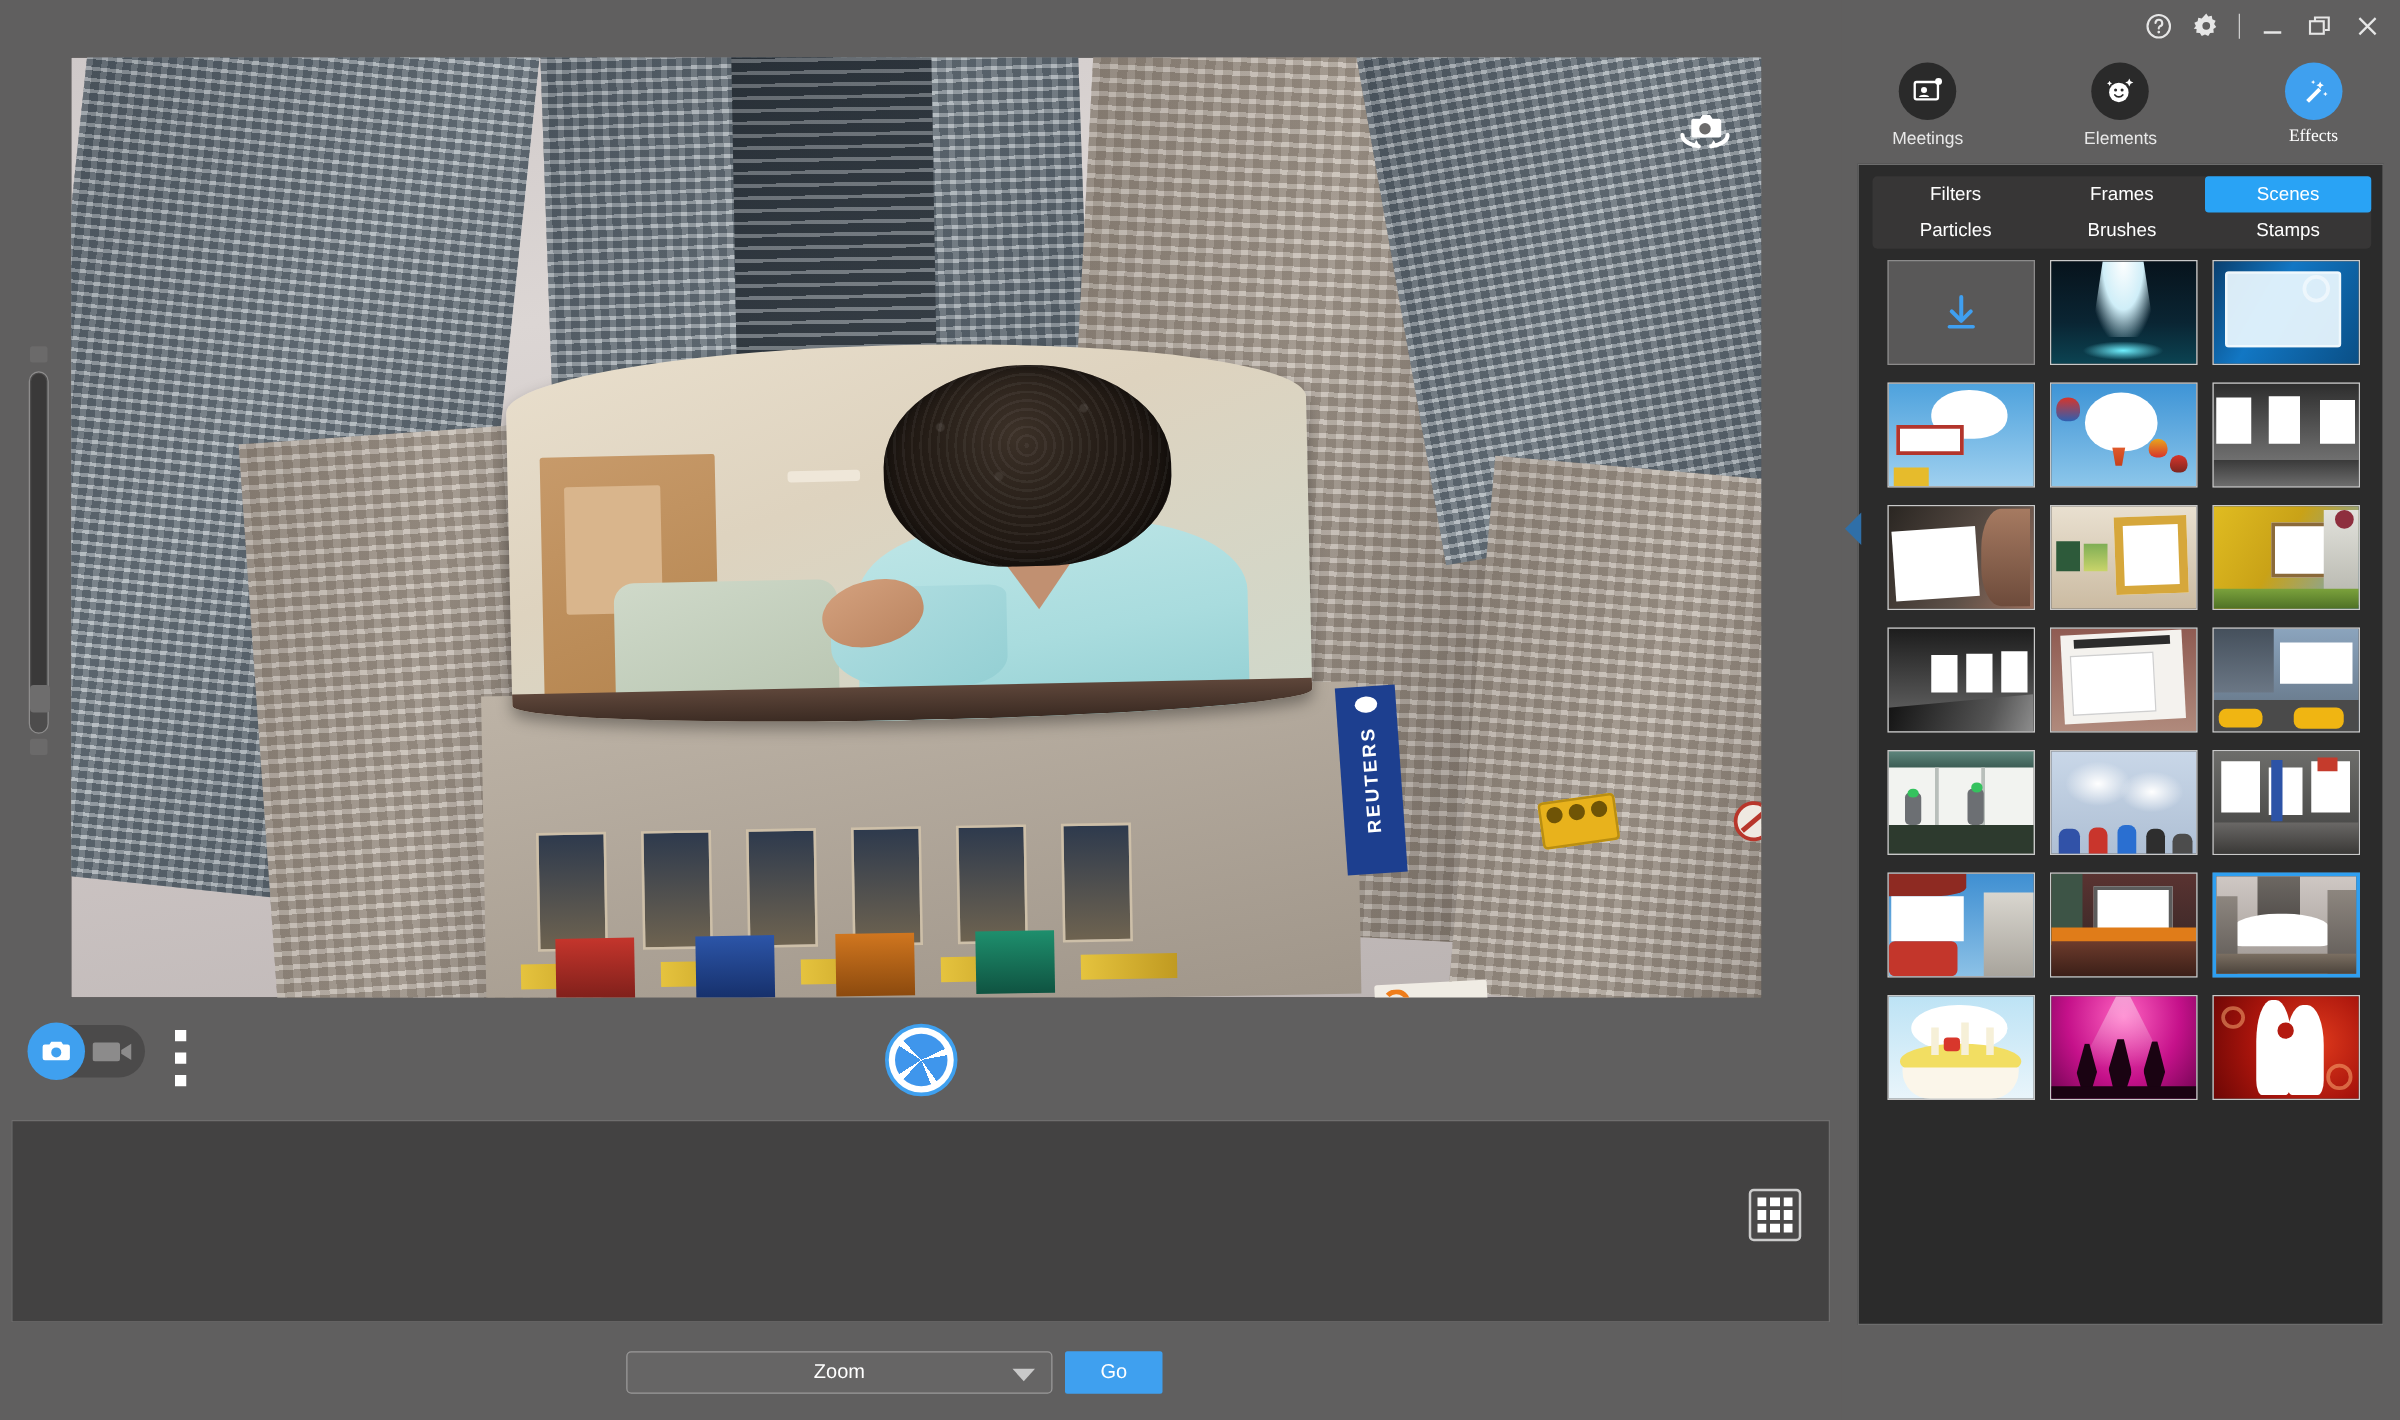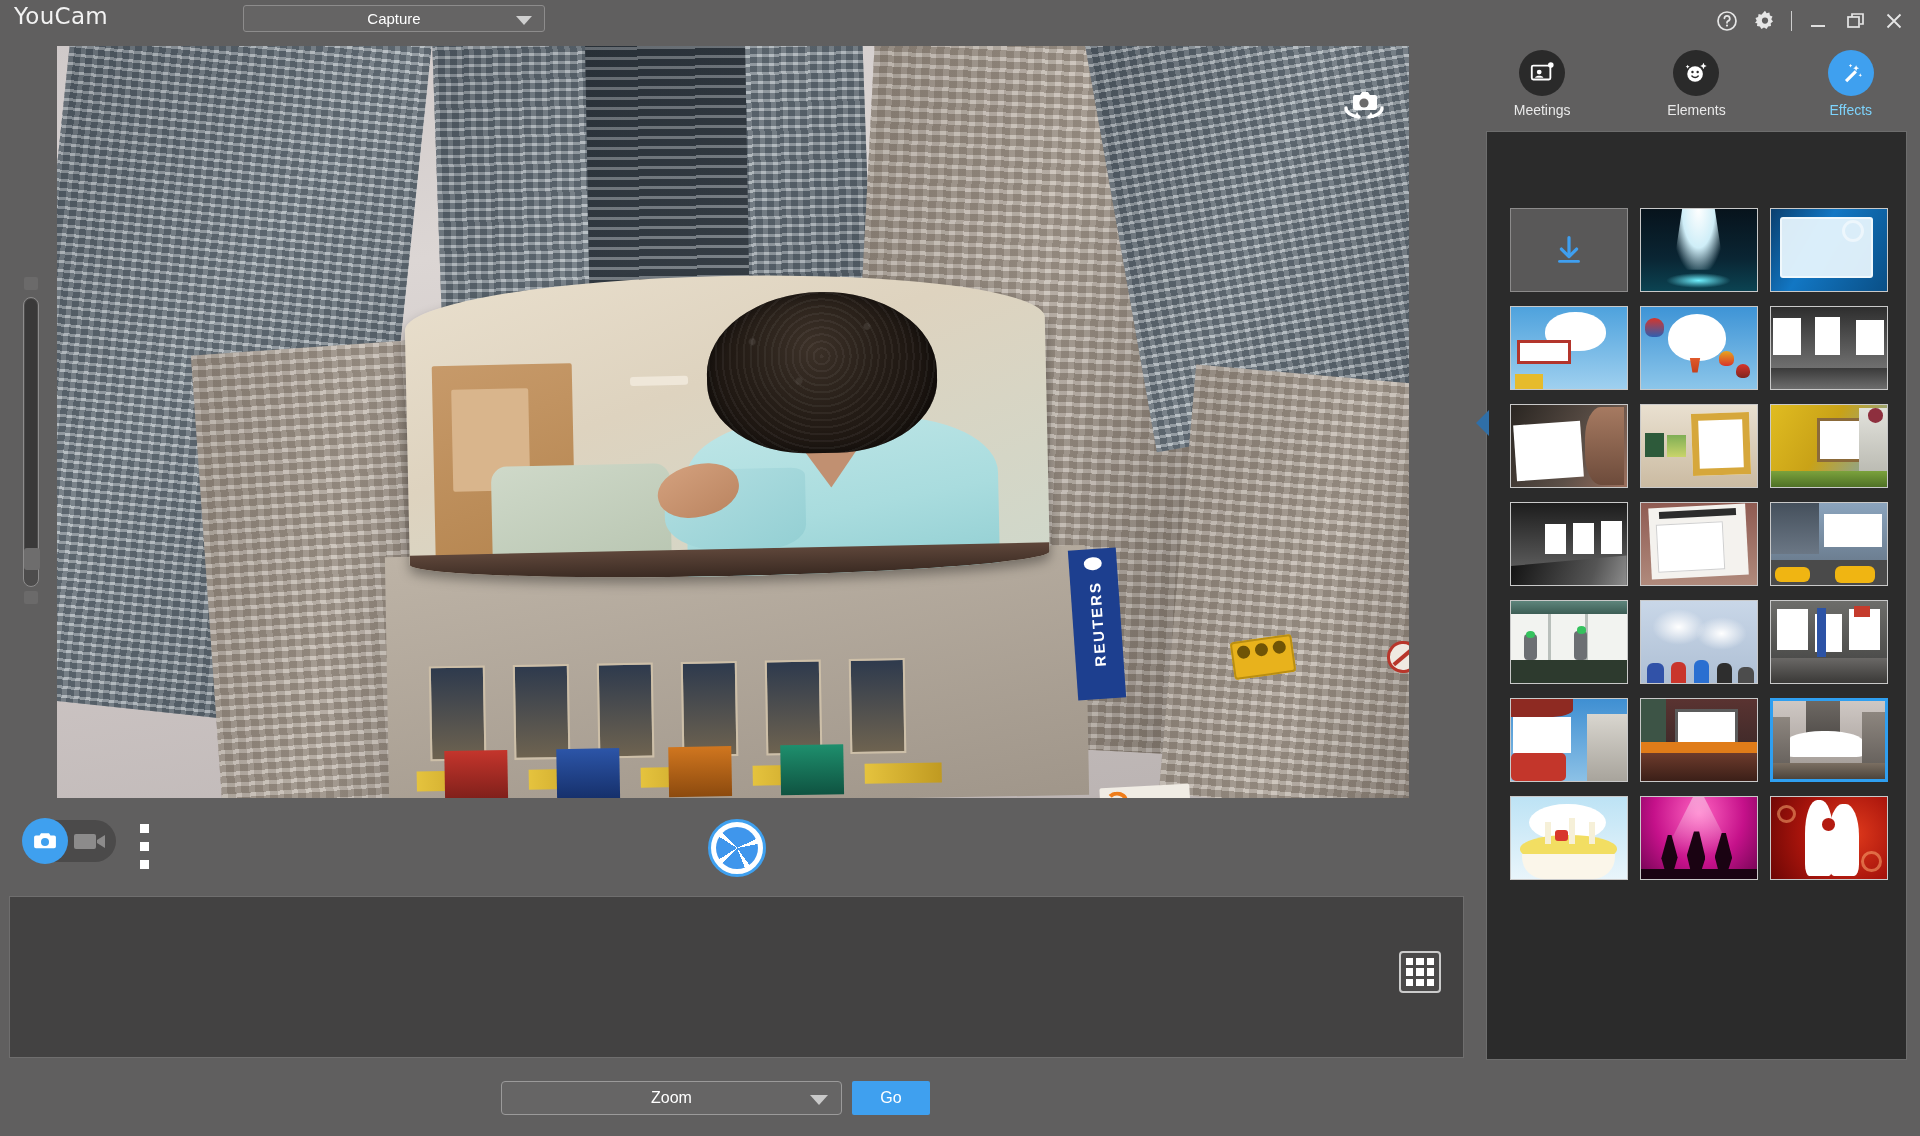--- a/index.html
+++ b/index.html
@@ -327,21 +327,21 @@
     position: absolute; left: 0; top: 50px; width: 447px; height: 78px;
     display: flex; justify-content: space-around; align-items: flex-start; gap: 16px;
   }
   .cat-tab { width: 128px; text-align: center; cursor: pointer; }
   .cat-circle {
     width: 46px; height: 46px; border-radius: 50%; background: #2a2a2a;
     margin: 0 auto 6px; display: flex; align-items: center; justify-content: center;
   }
   .cat-tab.active .cat-circle { background: #3fa0ef; }
   .cat-label { font-size: 14px; color: #e9e9e9; }
-  .cat-tab.active .cat-label { color: #7dd3fc; }
+  .cat-tab.active .cat-label { color: #ffffff; font-family: Liberation Serif, serif; }
 
   #effects-panel {
     position: absolute; left: 13px; top: 131px; width: 421px; height: 929px;
     background: #2b2b2b; border: 1px solid #6d6d6d;
   }
   #subtabs {
     position: absolute; left: 11px; top: 9px; width: 399px; height: 58px;
     background: #373636; border-radius: 4px;
     display: grid; grid-template-columns: repeat(3,1fr); grid-template-rows: repeat(2,1fr);
   }
@@ -371,27 +371,20 @@
     border-right: 13px solid #2f6fa8; cursor: pointer;
   }
 </style>
 </head>
 <body>
 
 <div id="app">
 
   <div id="left-side">
 
-    <div id="titlebar">
-      <div id="brand">YouCam</div>
-      <div id="mode-select">
-        <div class="lbl">Capture</div>
-        <div class="caret"></div>
-      </div>
-    </div>
 
     <div id="preview-wrap">
 
       <div id="slider-top-cap"></div>
       <div id="slider-bot-cap"></div>
       <div id="zoom-slider">
         <div class="fill"></div>
         <div class="knob"></div>
       </div>
 
@@ -591,20 +584,28 @@
             <path d="M13.5 4.2l.6 1.3 1.3.6-1.3.6-.6 1.3-.6-1.3-1.3-.6 1.3-.6z" fill="#fff"></path>
           </svg>
         </div>
         <div class="cat-label">Effects</div>
       </div>
     </div>
 
     <div id="effects-panel">
       <div id="panel-collapse"></div>
 
+      <div id="subtabs">
+        <div class="subtab">Filters</div>
+        <div class="subtab">Frames</div>
+        <div class="subtab active">Scenes</div>
+        <div class="subtab">Particles</div>
+        <div class="subtab">Brushes</div>
+        <div class="subtab">Stamps</div>
+      </div>
 
       <div id="thumbs">
 
         <div class="thumb download">
           <svg viewBox="0 0 40 40" width="38" height="38">
             <path d="M20 7v19" stroke="#3f9ff0" stroke-width="3.4" stroke-linecap="round"></path>
             <path d="M12 19l8 8 8-8" fill="none" stroke="#3f9ff0" stroke-width="3.4" stroke-linecap="round" stroke-linejoin="round"></path>
             <path d="M10 32h20" stroke="#3f9ff0" stroke-width="3" stroke-linecap="round"></path>
           </svg>
         </div>

